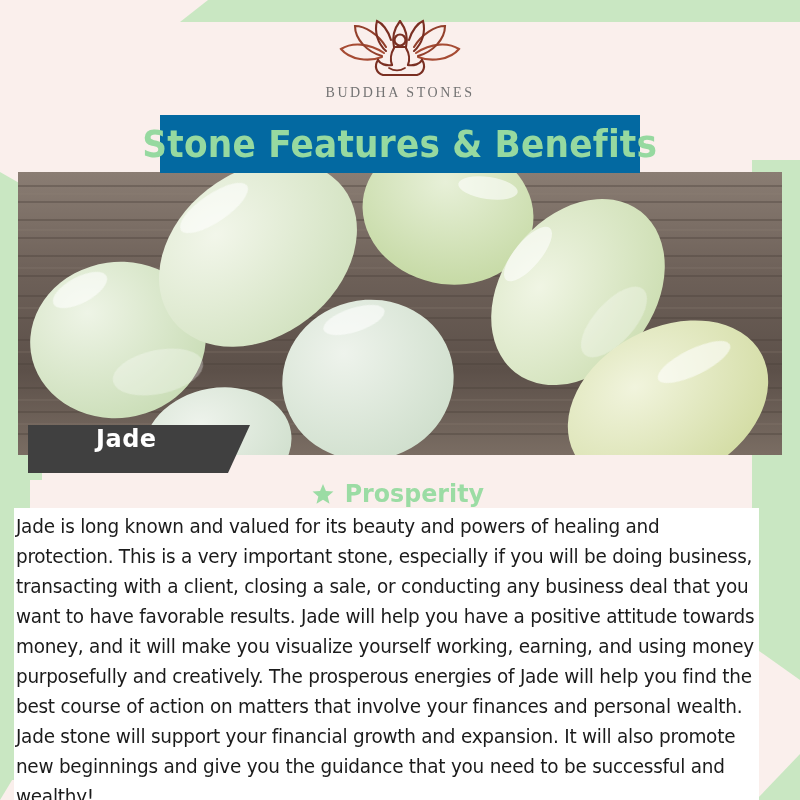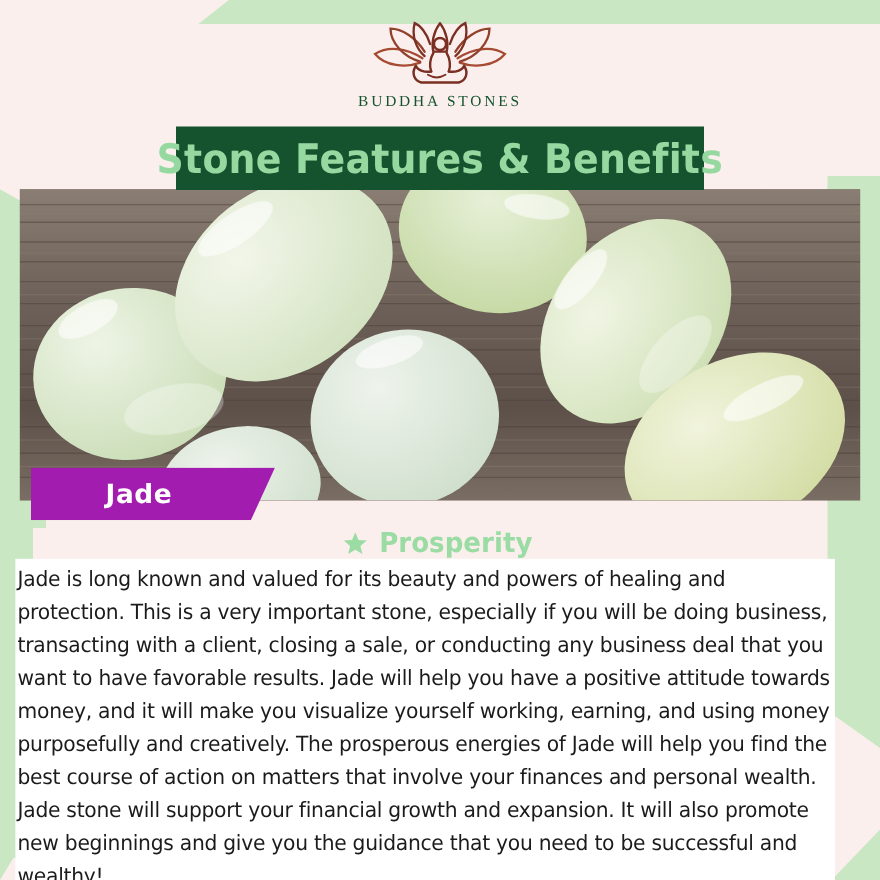--- a/index.html
+++ b/index.html
@@ -52,29 +52,29 @@
     display:flex; flex-direction:column;
     align-items:center; justify-content:center;
     background:transparent;
   }
   #logo-mark { width:140px; height:62px; display:block; }
   #brand-name {
     margin-top:5px;
     font-family:"Liberation Serif", serif;
     font-size:14px;
     letter-spacing:2.6px;
-    color:#14532d;
+    color:#737373;
     font-weight:400;
   }
 
   
   #title-banner {
     position:absolute; z-index:4;
     top:115px; left:160px; width:480px; height:58px;
-    background:#14532d;
+    background:#0369a1;
     display:flex; align-items:center; justify-content:center;
   }
   #page-title {
     font-family:"DejaVu Sans", sans-serif;
     font-weight:bold;
     font-size:37px;
     color:#96d9a0;
     letter-spacing:0.2px;
     white-space:nowrap;
     transform:scaleX(0.93);
@@ -86,23 +86,23 @@
     top:172px; left:18px; width:764px; height:283px;
     overflow:hidden;
     background:#7d7068;
   }
   #hero svg { display:block; width:100%; height:100%; }
 
   
   #stone-label {
     position:absolute; z-index:5;
     top:425px; left:28px; width:222px; height:48px;
-    background:#a21caf;
+    background:#404040;
     clip-path:polygon(0 0, 100% 0, calc(100% - 22px) 100%, 0 100%);
-    display:flex; align-items:center;
+    display:flex; align-items:flex-start;
   }
   #stone-label-text {
     margin-left:68px;
     font-family:"DejaVu Sans", sans-serif;
     font-weight:bold;
     font-size:24px;
     color:#ffffff;
     letter-spacing:0.5px;
   }
 

